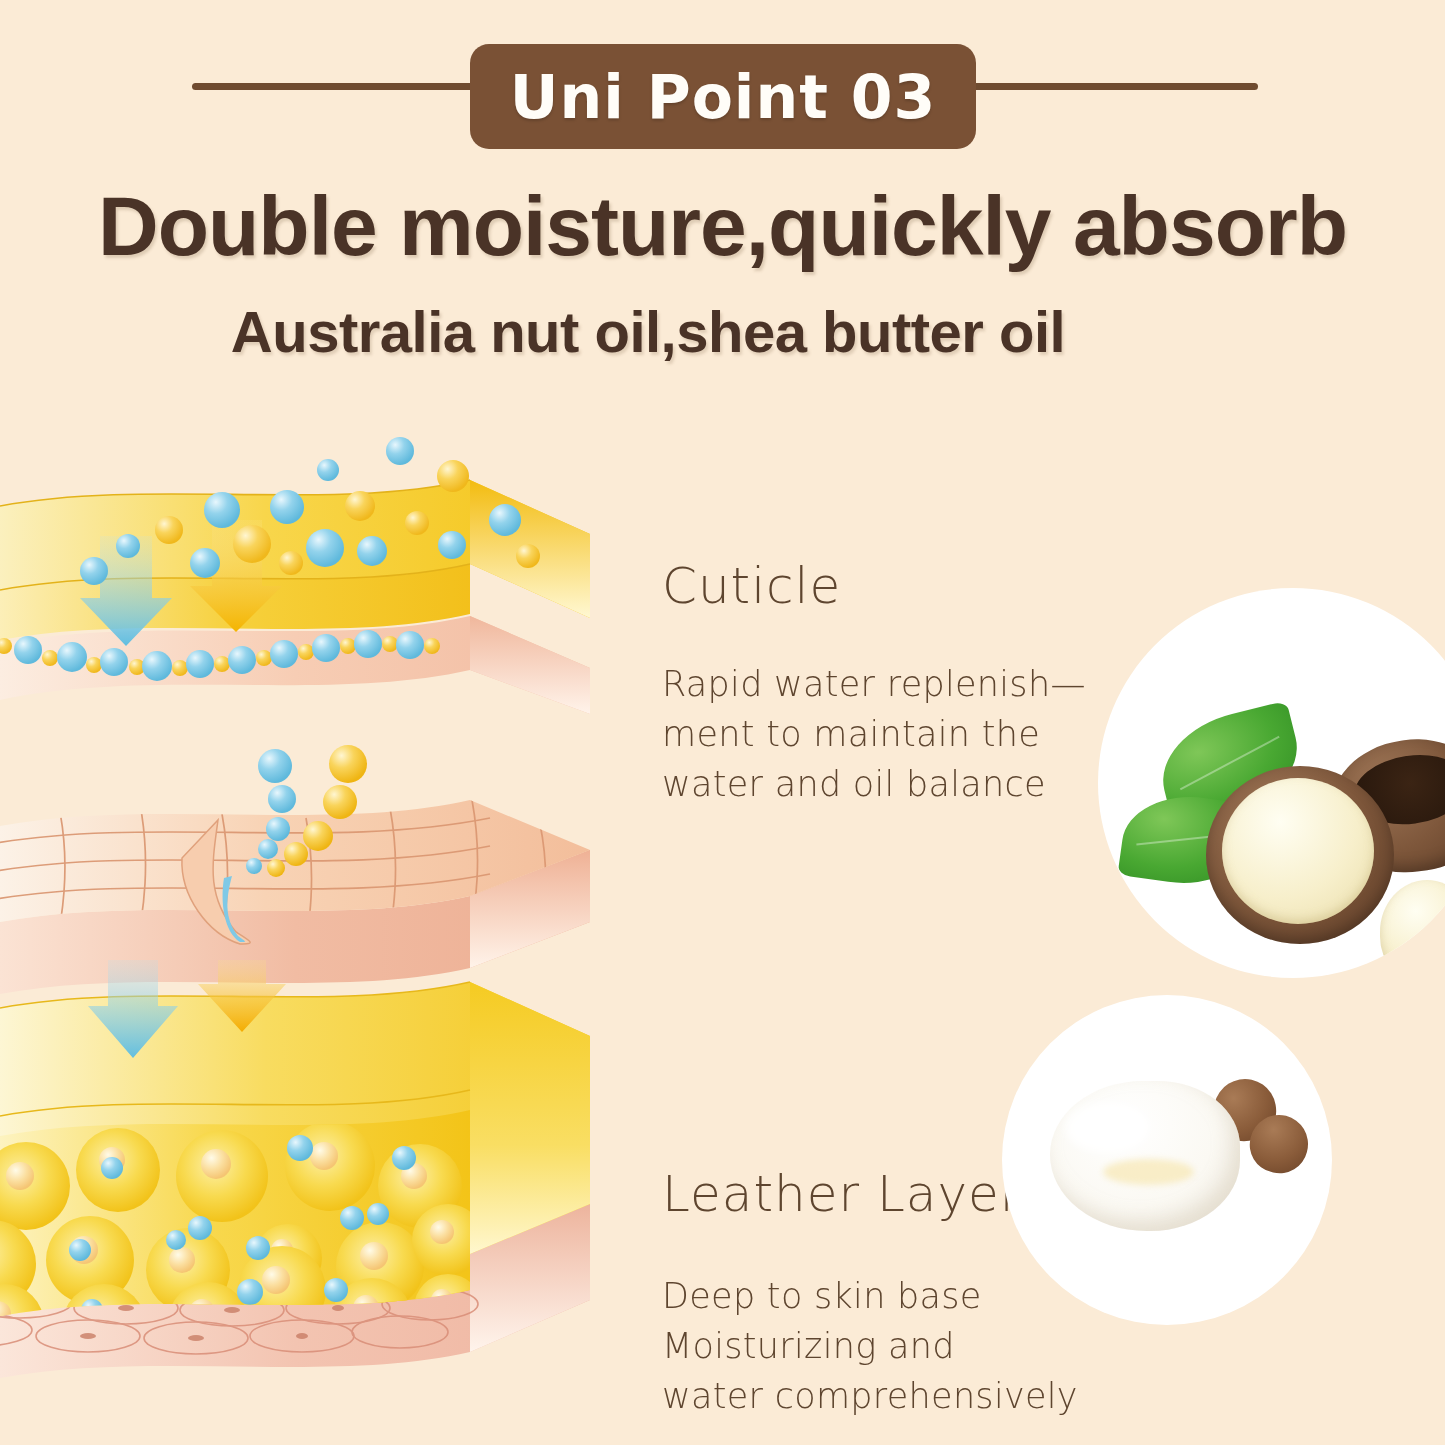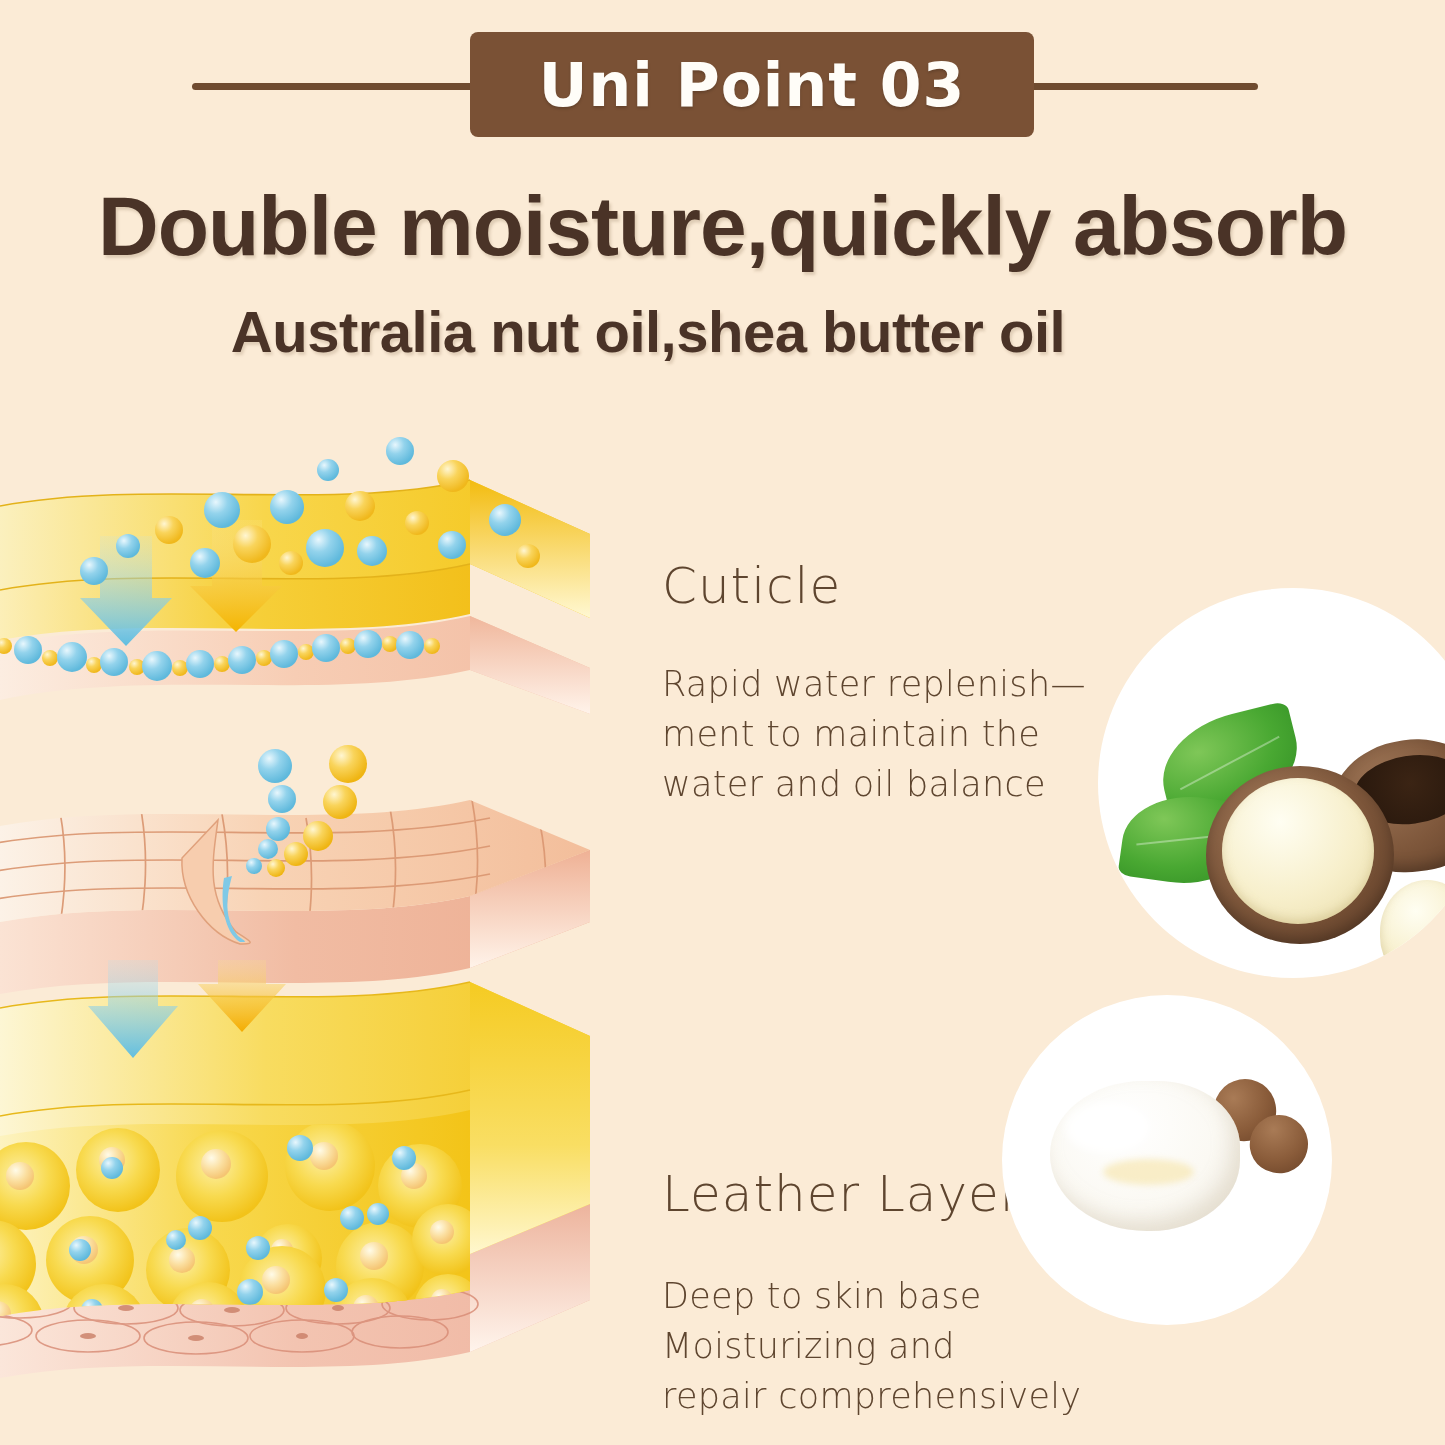--- a/index.html
+++ b/index.html
@@ -14,24 +14,24 @@
 
   
   .rule{
     position:absolute; top:83px; height:7px;
     background:#6F4B30; border-radius:4px;
   }
   .rule-left{ left:192px; width:300px; }
   .rule-right{ left:960px; width:298px; }
 
   .badge{
-    position:absolute; left:470px; top:32px;
-    width:564px; height:105px;
+    position:absolute; left:470px; top:44px;
+    width:506px; height:105px;
     background:#7A5135;
-    border-radius:8px;
+    border-radius:19px;
     display:flex; align-items:center; justify-content:center;
     z-index:3;
   }
   .badge-label{
     color:#FFFDF8;
     font-family:"DejaVu Sans", sans-serif;
     font-size:60px;
     font-weight:700;
     letter-spacing:1px;
     text-shadow:0 2px 3px rgba(0,0,0,.18);
@@ -504,21 +504,21 @@
     <div class="txt-body">Rapid water replenish—
 ment to maintain the
 water and oil balance</div>
   </div>
 
 
   <div class="txt-block" id="blk3">
     <div class="txt-head">Leather Layer</div>
     <div class="txt-body">Deep to skin base
 Moisturizing and
-repair comprehensively</div>
+water comprehensively</div>
   </div>
 
   <div class="photo photo-nut">
     <div class="ph-inner">
       <div class="leaf leaf1"></div>
       <div class="leaf leaf2"></div>
       <div class="shell shell-back"></div>
       <div class="shell shell-main"></div>
       <div class="kernel kernel-main"></div>
       <div class="kernel kernel-small"></div>

